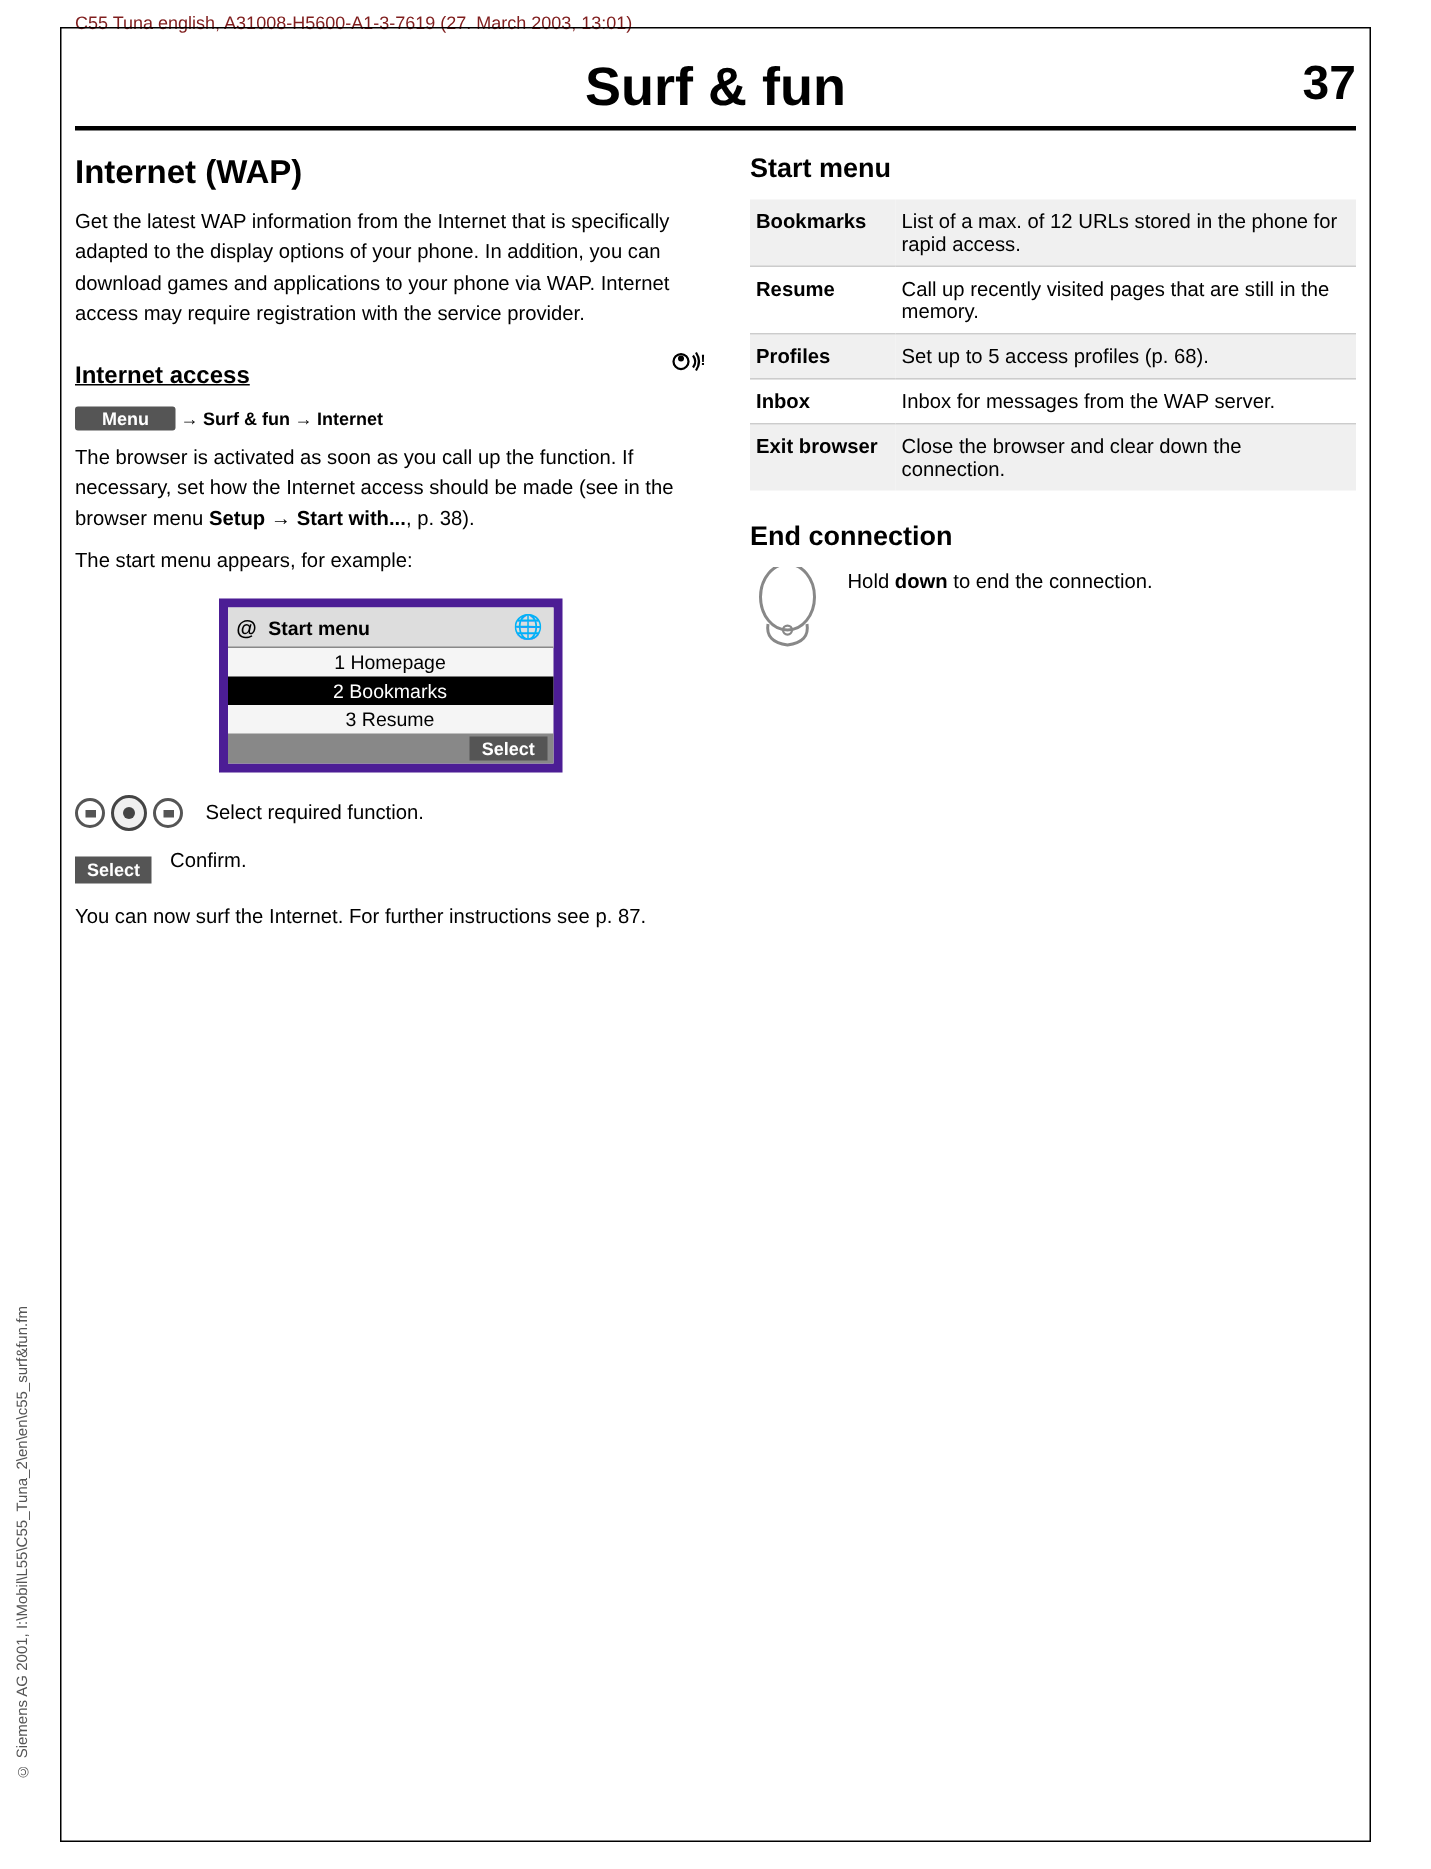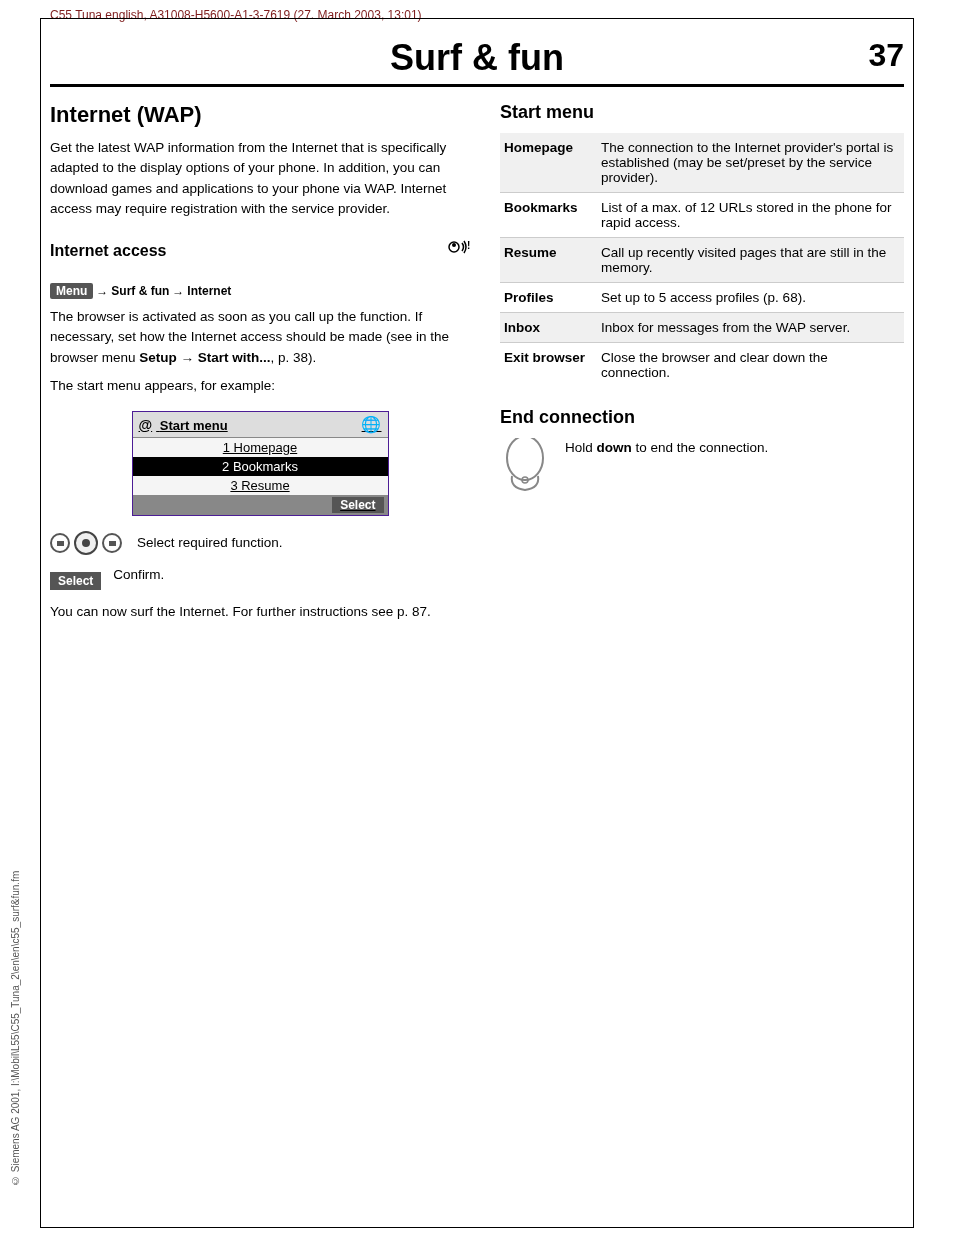--- a/index.html
+++ b/index.html
@@ -119,22 +119,23 @@
     
     .section-title-large {
       font-size: 22px;
       font-weight: bold;
       margin-bottom: 10px;
     }
 
     .section-title-medium {
       font-size: 16px;
       font-weight: bold;
-      margin-bottom: 18px;
+      margin-bottom: 6px;
       margin-top: 15px;
+      text-decoration: underline;
     }
 
     .section-title-right {
       font-size: 18px;
       font-weight: bold;
       margin-bottom: 10px;
     }
 
     
     .body-text {
@@ -156,42 +157,41 @@
       display: inline-flex;
       align-items: center;
       gap: 3px;
       margin-bottom: 8px;
       font-size: 12px;
       font-weight: bold;
     }
     .menu-box {
       background: #555;
       color: #fff;
-      padding: 1px 6px;
+      padding: 1px 18px;
       border-radius: 2px;
       font-size: 12px;
       font-weight: bold;
     }
     .arrow-sym {
       font-size: 12px;
       font-weight: bold;
     }
 
     
     .phone-screen-container {
       display: flex;
       justify-content: center;
       margin: 15px 0;
     }
     .phone-screen {
-      border: 1px solid #4c1d95;
-      width: 257px;
+      border: 6px solid #4c1d95;
+      width: 229px;
       background: #f5f5f5;
       font-size: 13px;
-      text-decoration: underline;
     }
     .phone-screen-title-row {
       display: flex;
       justify-content: space-between;
       align-items: center;
       padding: 3px 6px;
       background: #ddd;
       border-bottom: 1px solid #888;
     }
     .phone-screen-title {
@@ -423,24 +423,20 @@
     <p class="body-text">You can now surf the Internet. For further instructions see p. 87.</p>
   </div>
 
   <div class="right-column">
 
     <h2 class="section-title-right">Start menu</h2>
 
     <table class="start-menu-table">
       <tbody>
 
-        <tr>
-          <td>Homepage</td>
-          <td>The connection to the Internet provider's portal is established (may be set/preset by the service provider).</td>
-        </tr>
 
         <tr>
           <td>Bookmarks</td>
           <td>List of a max. of 12 URLs stored in the phone for rapid access.</td>
         </tr>
 
         <tr>
           <td>Resume</td>
           <td>Call up recently visited pages that are still in the memory.</td>
         </tr>

